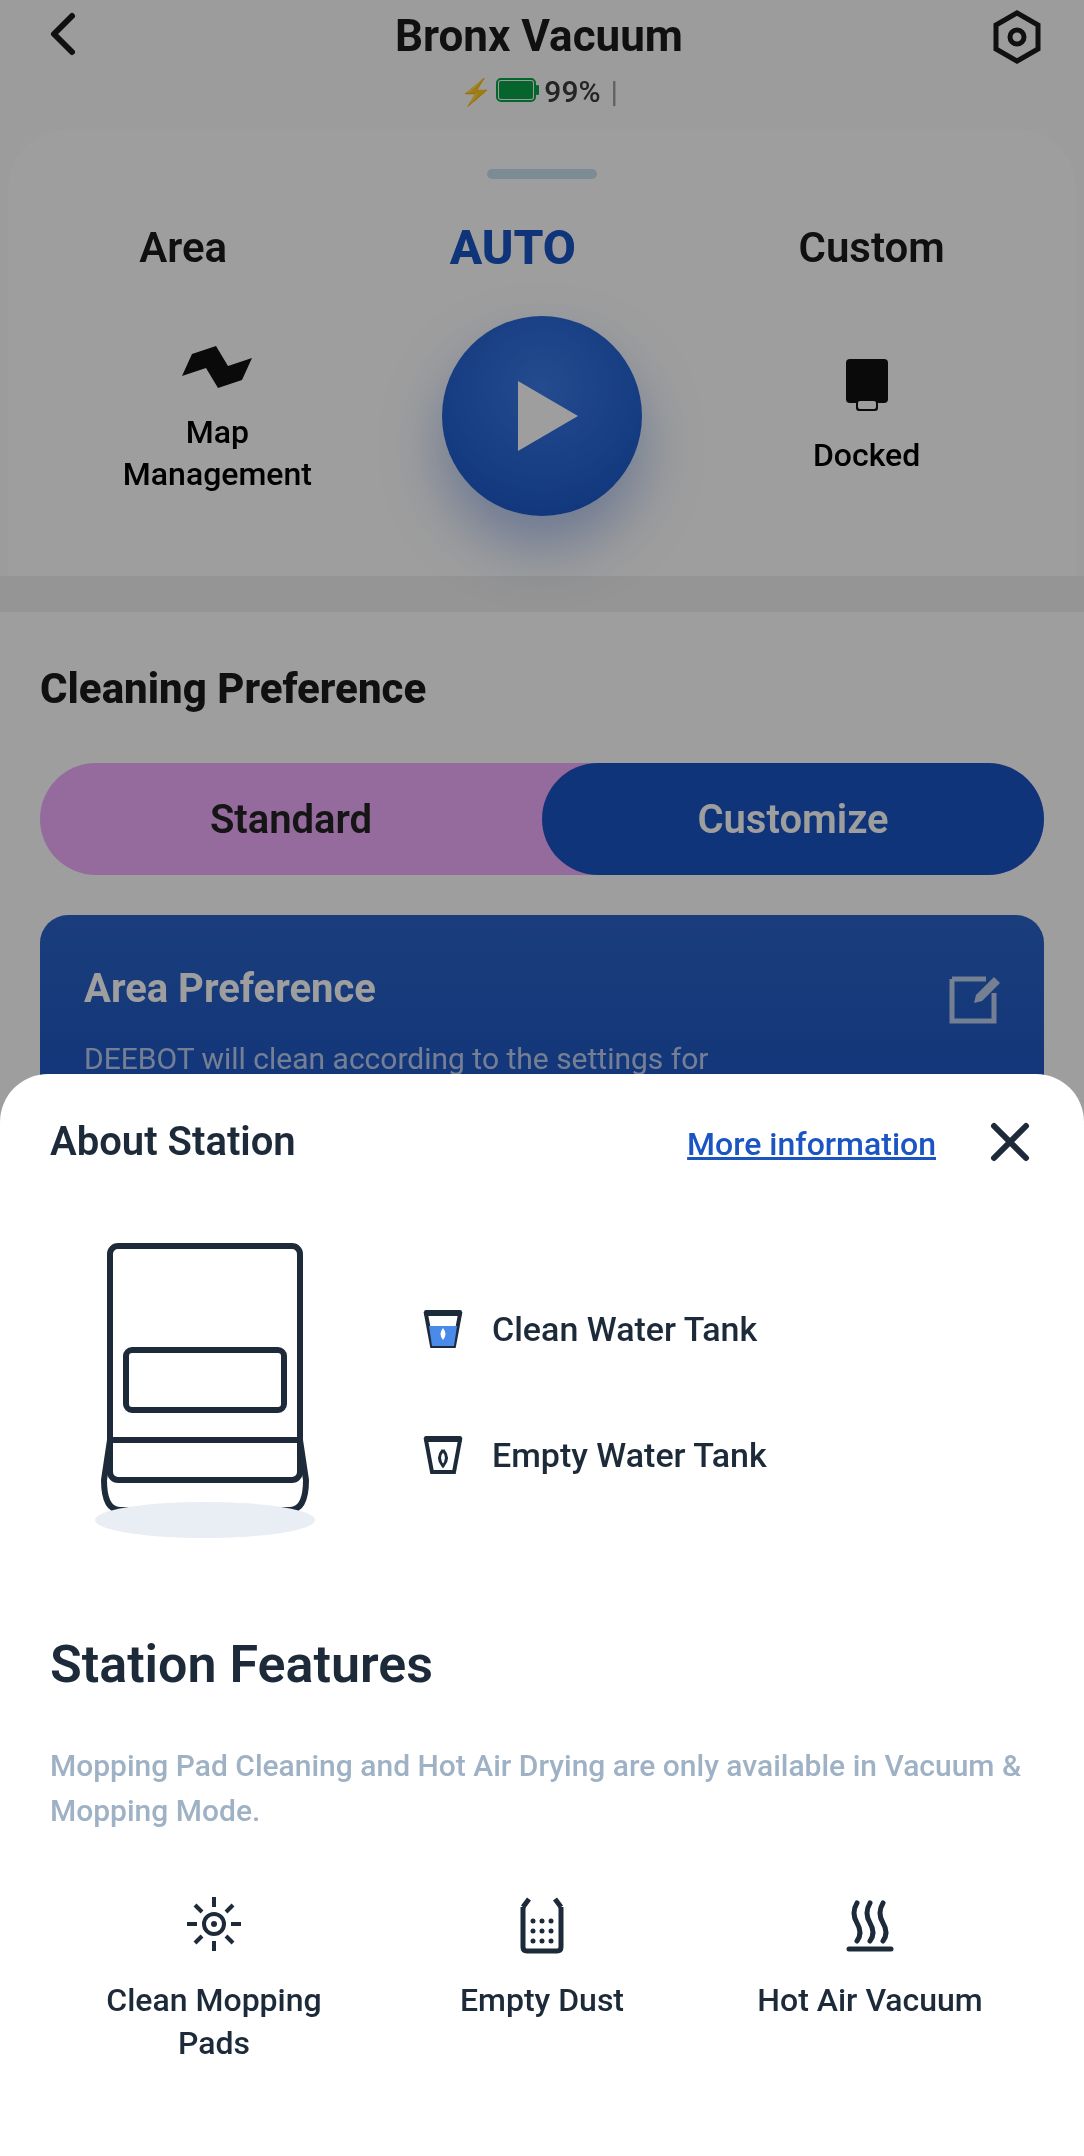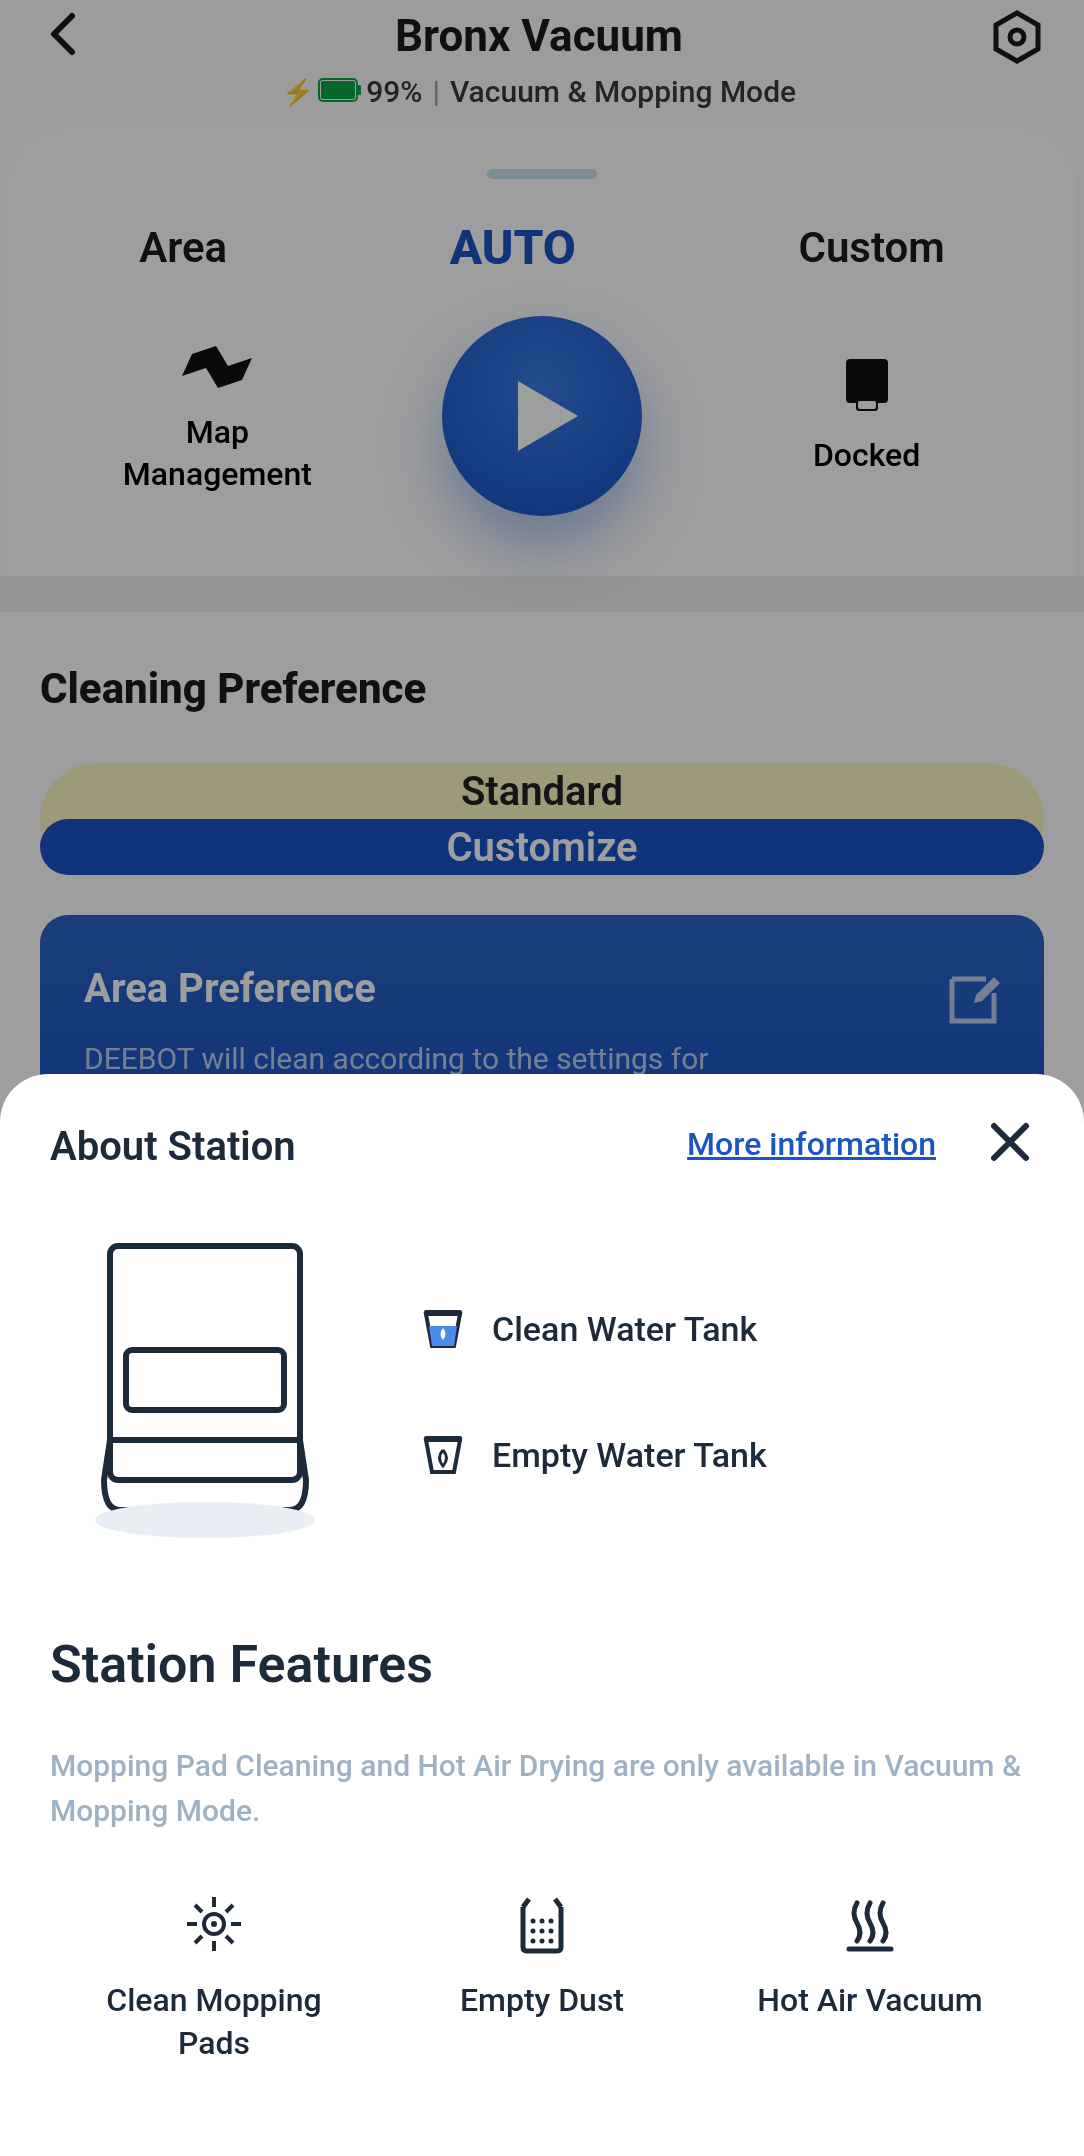--- a/index.html
+++ b/index.html
@@ -113,24 +113,23 @@
     background: #fff;
   }
   .pref-title {
     font-size: 42px;
     font-weight: 800;
     color: #1a1a1a;
   }
   .seg-control {
     display: flex;
     margin: 50px 0 40px 0;
-    background: #fef9c3;
+    background: #f0abfc;
     border-radius: 60px;
     height: 112px;
-    flex-direction: column;
   }
   .seg-item {
     flex: 1;
     display: flex;
     align-items: center;
     justify-content: center;
     font-size: 40px;
     font-weight: 600;
     color: #222;
     border-radius: 60px;
@@ -173,21 +172,21 @@
   .bottom-sheet {
     position: absolute;
     left: 0; right: 0; bottom: 0;
     height: 1082px;
     background: #fff;
     border-radius: 48px 48px 0 0;
     padding: 44px 50px;
   }
   .sheet-header {
     display: flex;
-    align-items: flex-end;
+    align-items: flex-start;
     justify-content: space-between;
   }
   .sheet-title {
     font-size: 40px;
     font-weight: 600;
     color: #1d2a3a;
   }
   .header-right {
     display: flex;
     align-items: center;
@@ -278,21 +277,20 @@
           <span class="battery-icon">
             <svg viewBox="0 0 44 24">
                 <rect x="1" y="1" width="38" height="22" rx="4" stroke="#0aa24a" stroke-width="2" fill="none"></rect>
                 <rect x="3" y="3" width="34" height="18" rx="2" fill="#0aa24a"></rect>
                 <rect x="40" y="7" width="3" height="10" rx="1" fill="#0aa24a"></rect>
               </svg>
           </span>
           <span>99%</span>
         </span>
         <span class="status-divider">|</span>
-        <span>Vacuum &amp; Mopping Mode</span>
       </div>
     </div>
     <div class="settings-hex">
       <svg viewBox="0 0 54 54">
           <polygon points="27,3 48,15 48,39 27,51 6,39 6,15" stroke="#1a1a1a" stroke-width="5" fill="none"></polygon>
           <circle cx="27" cy="27" r="7" stroke="#1a1a1a" stroke-width="5" fill="none"></circle>
         </svg>
     </div>
   </div>
 

